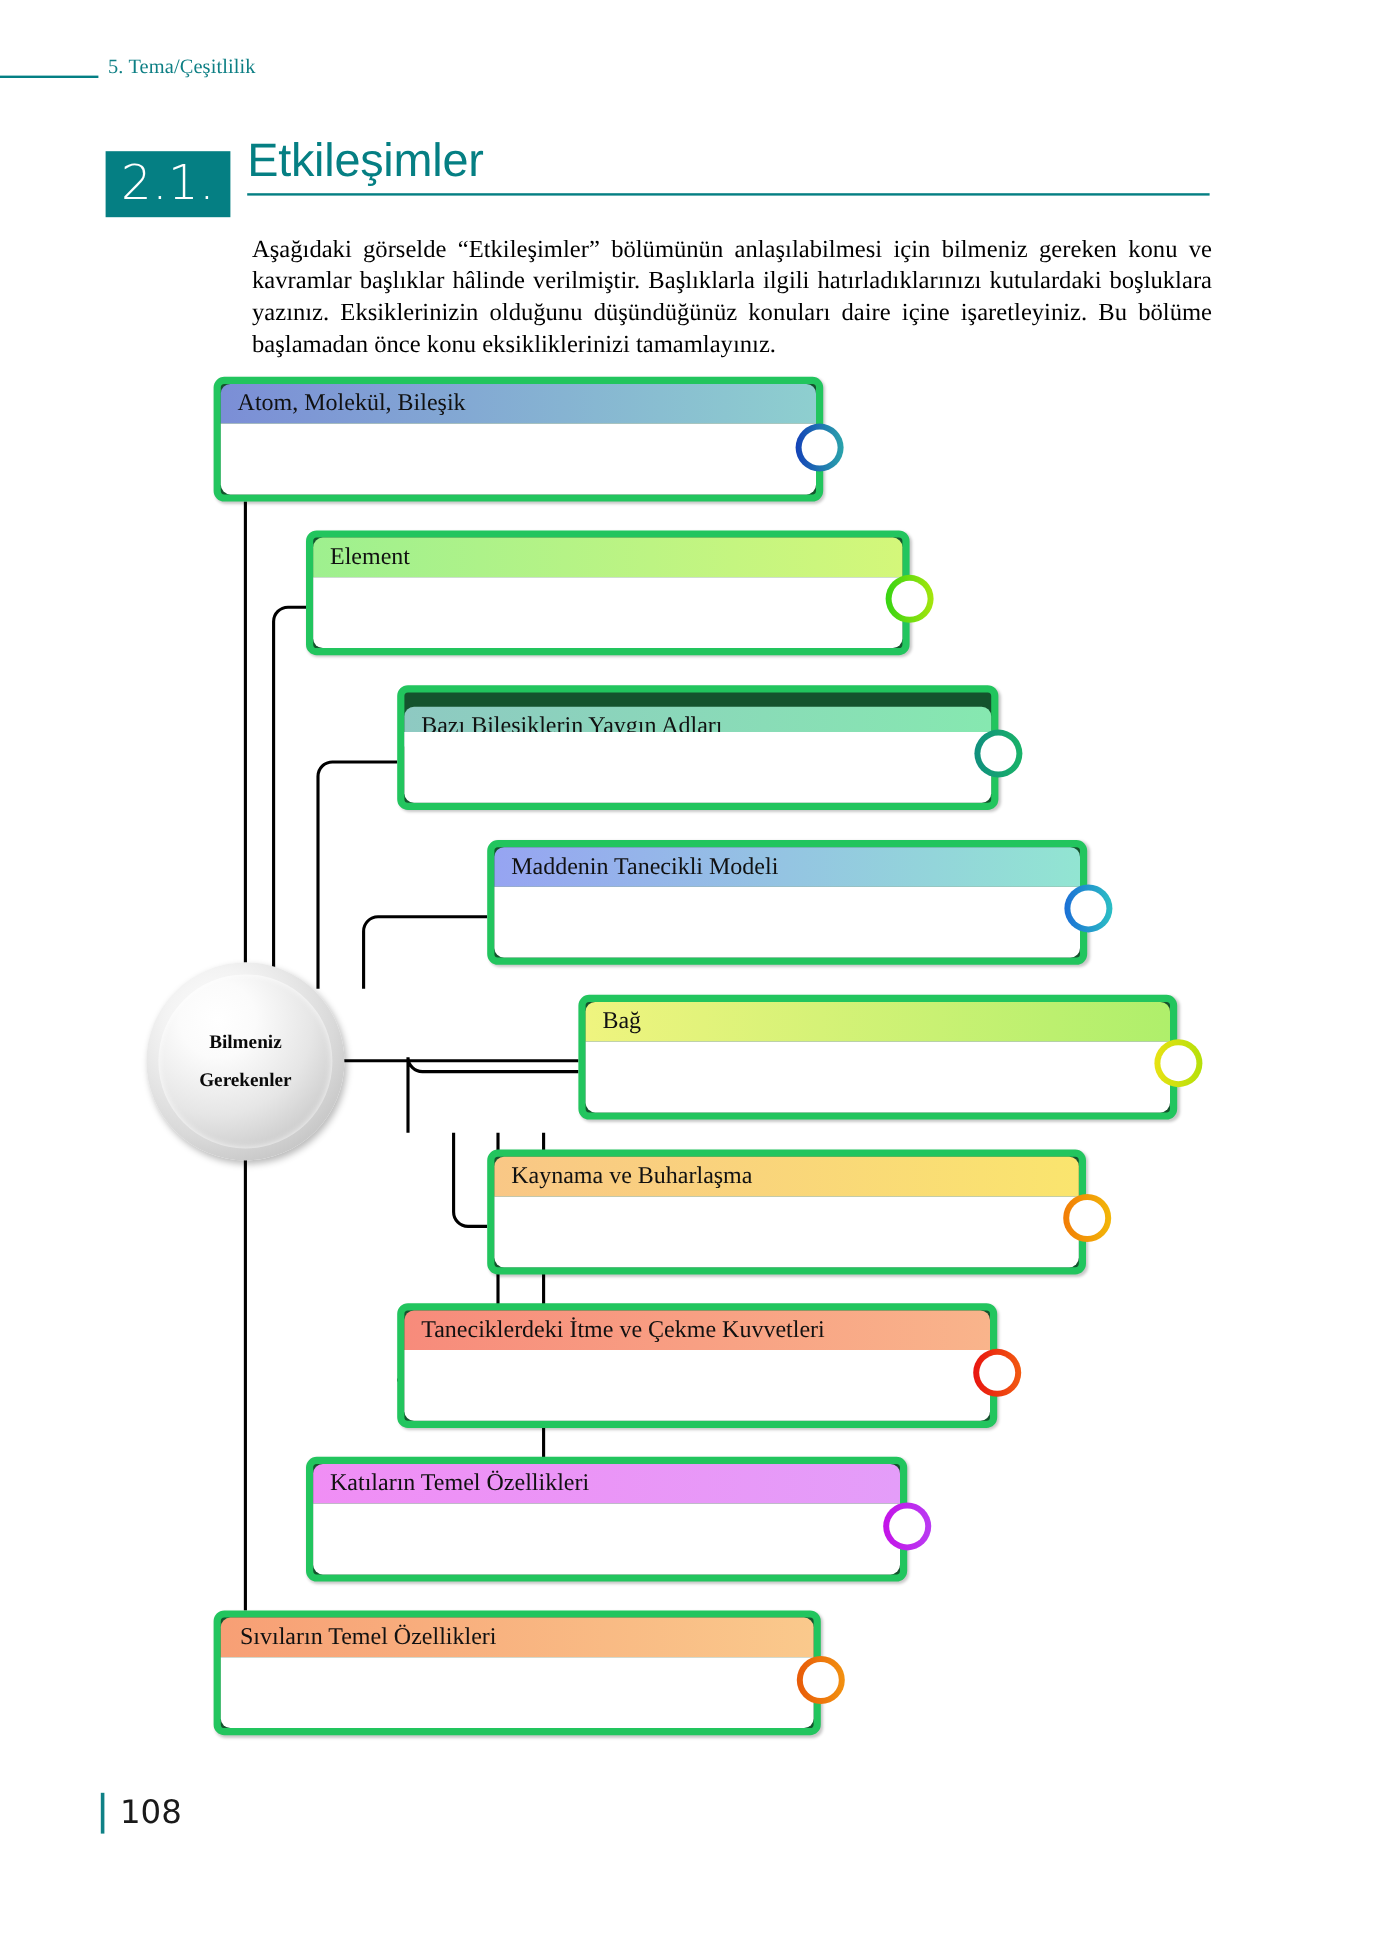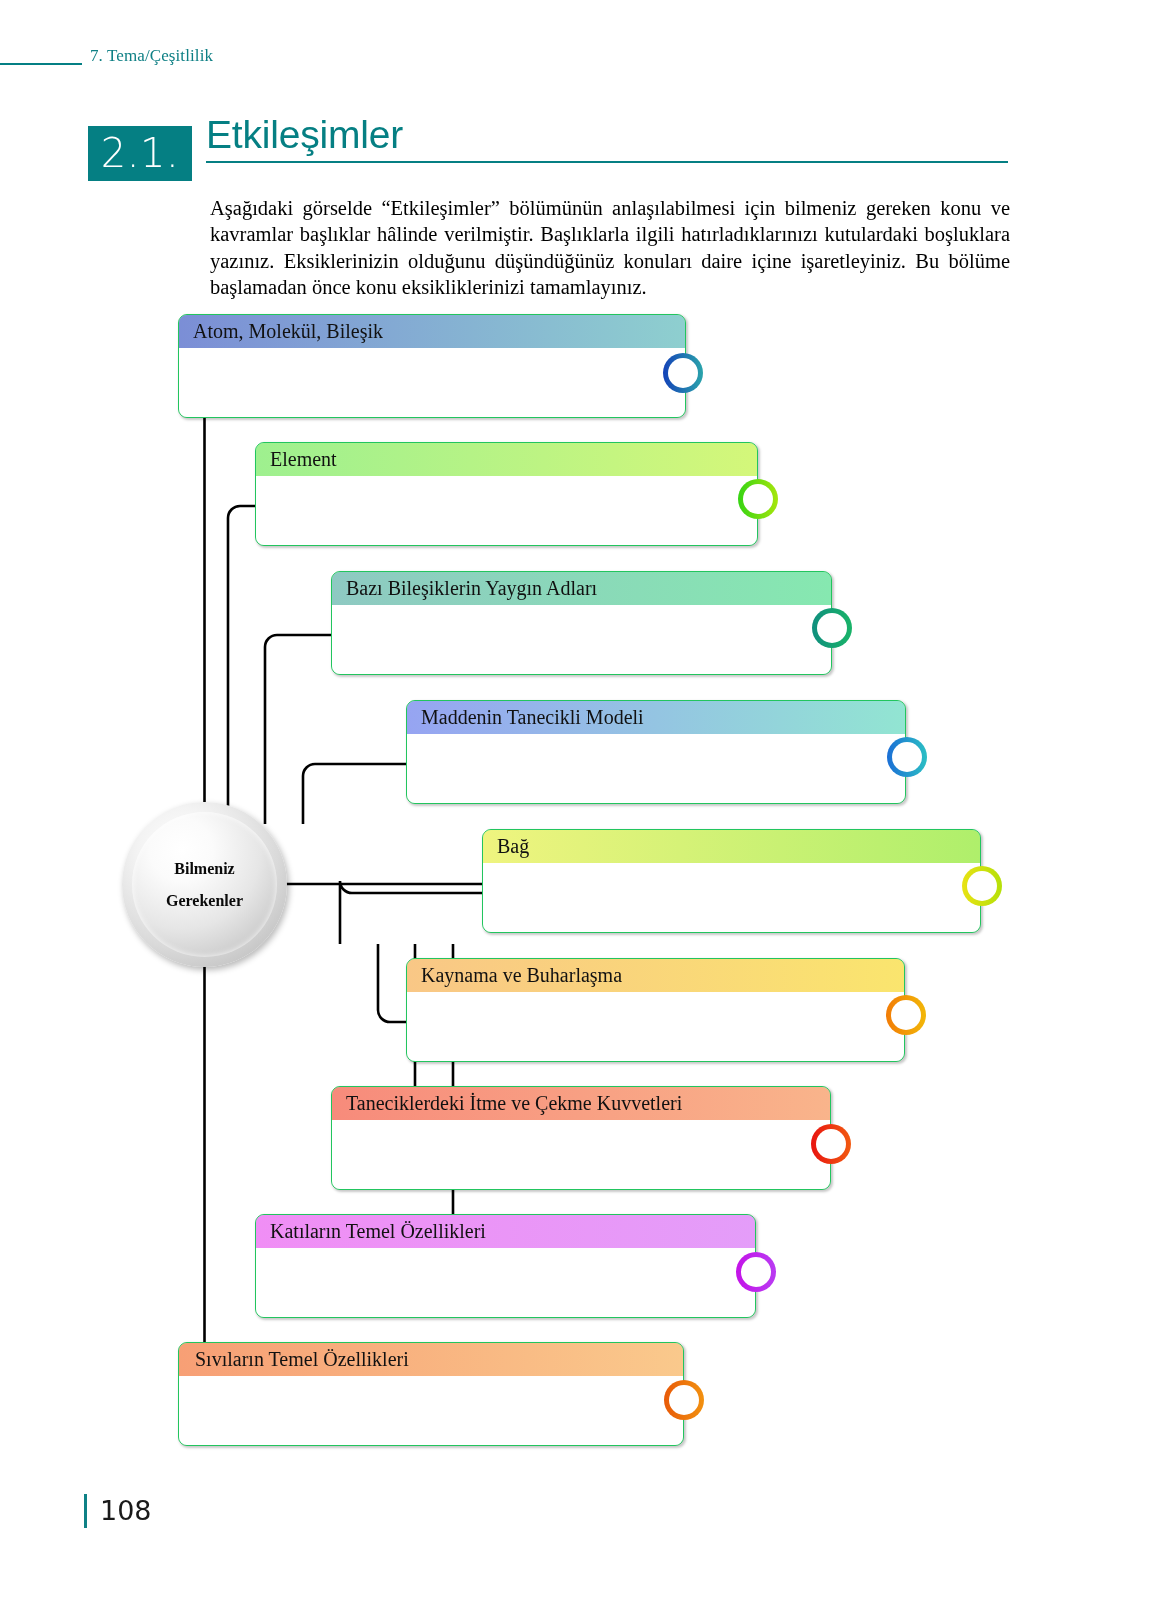--- a/index.html
+++ b/index.html
@@ -110,23 +110,23 @@
     position: absolute;
     left: 0;
     top: 0;
     width: 1152px;
     height: 1624px;
   }
 
   .node-box {
     position: absolute;
     box-sizing: border-box;
-    border: 1px solid #22c55e;
+    border: 6px solid #22c55e;
     border-radius: 9px;
-    background: #86efac;
+    background: #14532d;
     box-shadow: 1.5px 1.5px 2.5px rgba(0,0,0,0.22);
     overflow: visible;
   }
   .node-box .hdr {
     position: absolute;
     left: 0;
     top: 0;
     right: 0;
     height: 33px;
     border-radius: 8px 8px 0 0;
@@ -228,21 +228,21 @@
     font-size: 27px;
     color: #1a1a1a;
     line-height: 38px;
   }
 </style>
 </head>
 <body>
 
 <div id="running-head">
   <div class="rule"></div>
-  <div class="txt">7. Tema/Çeşitlilik</div>
+  <div class="txt">5. Tema/Çeşitlilik</div>
 </div>
 
 <div id="chapter-title">
   <div class="numbox">2.1.</div>
   <div class="ttl">Etkileşimler</div>
   <div class="underline"></div>
 </div>
 
 <div id="intro">Aşağıdaki görselde “Etkileşimler” bölümünün anlaşılabilmesi için bilmeniz gereken konu ve kavramlar başlıklar hâlinde verilmiştir. Başlıklarla ilgili hatırladıklarınızı kutulardaki boşluklara yazınız. Eksiklerinizin olduğunu düşündüğünüz konuları daire içine işaretleyiniz. Bu bölüme başlamadan önce konu eksikliklerinizi tamamlayınız.</div>
 
@@ -267,21 +267,21 @@
       <div class="inner"></div>
     </div>
     <div class="node-box" style="left: 255px; top: 442px; width: 503px; height: 104px;">
       <div class="hdr" style="background: linear-gradient(to right, rgb(158, 240, 143), rgb(212, 247, 122));">Element</div>
       <div class="body"></div>
     </div>
     <div class="marker" style="left: 738px; top: 479px; background: linear-gradient(to right, rgb(54, 212, 19), rgb(166, 230, 12)); pointer-events: auto;">
       <div class="inner"></div>
     </div>
     <div class="node-box" style="left: 331px; top: 571px; width: 501px; height: 104px;">
-      <div class="hdr" style="background: linear-gradient(to right, rgb(142, 201, 194), rgb(134, 232, 176));">Bazı Bileşiklerin Yaygın Adları</div>
+      <div class="hdr" style="background: linear-gradient(to right, rgb(142, 201, 194), rgb(134, 232, 176)); margin-top: 12px;">Bazı Bileşiklerin Yaygın Adları</div>
       <div class="body"></div>
     </div>
     <div class="marker" style="left: 812px; top: 608px; background: linear-gradient(to right, rgb(16, 143, 126), rgb(25, 179, 104)); pointer-events: auto;">
       <div class="inner"></div>
     </div>
     <div class="node-box" style="left: 406px; top: 700px; width: 500px; height: 104px;">
       <div class="hdr" style="background: linear-gradient(to right, rgb(150, 164, 242), rgb(146, 229, 210));">Maddenin Tanecikli Modeli</div>
       <div class="body"></div>
     </div>
     <div class="marker" style="left: 887px; top: 737px; background: linear-gradient(to right, rgb(27, 111, 214), rgb(43, 191, 196)); pointer-events: auto;">

